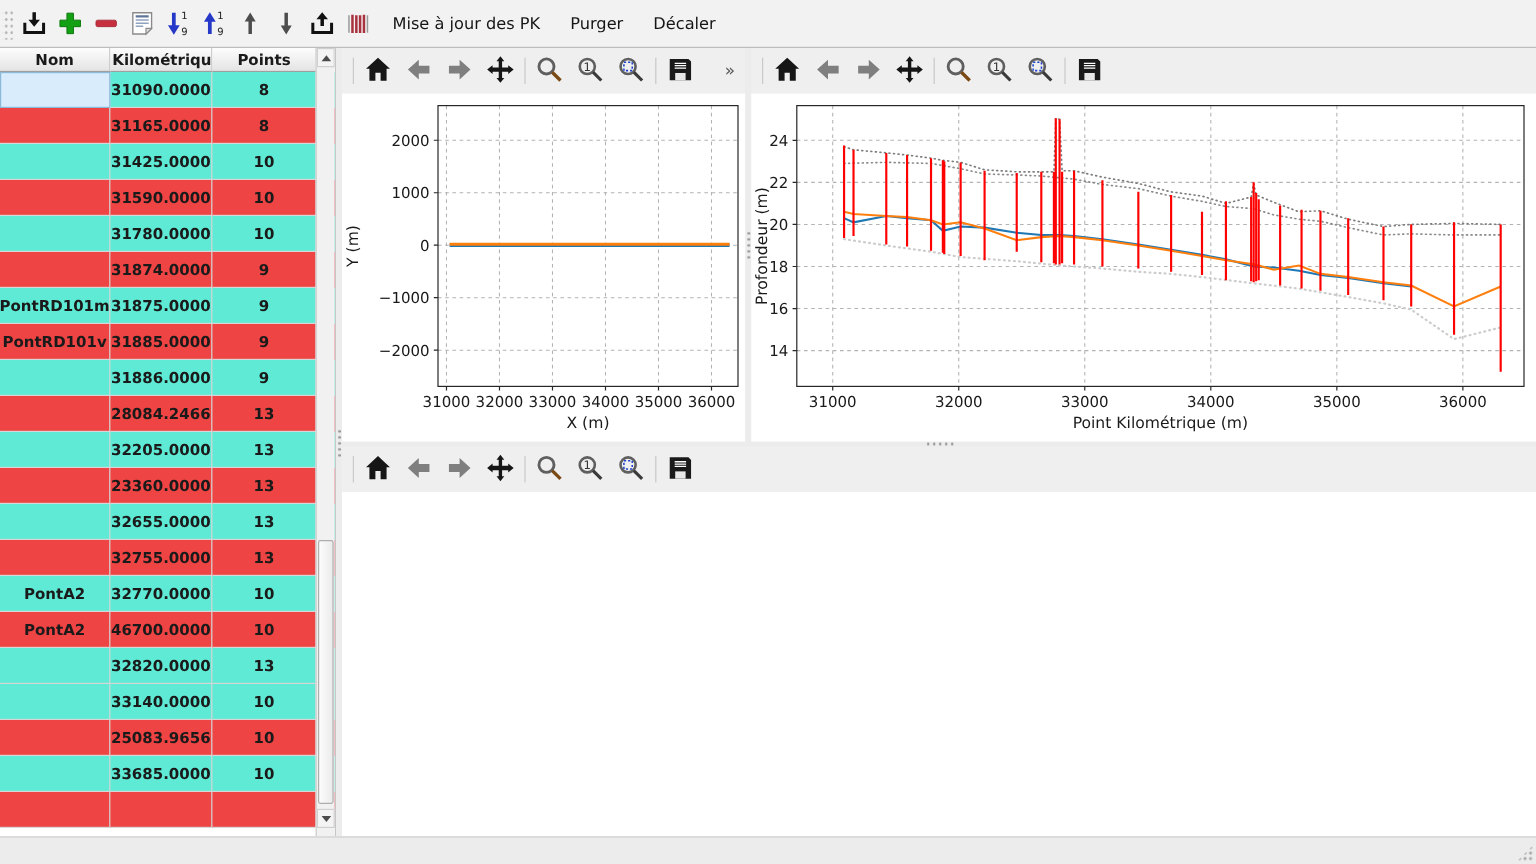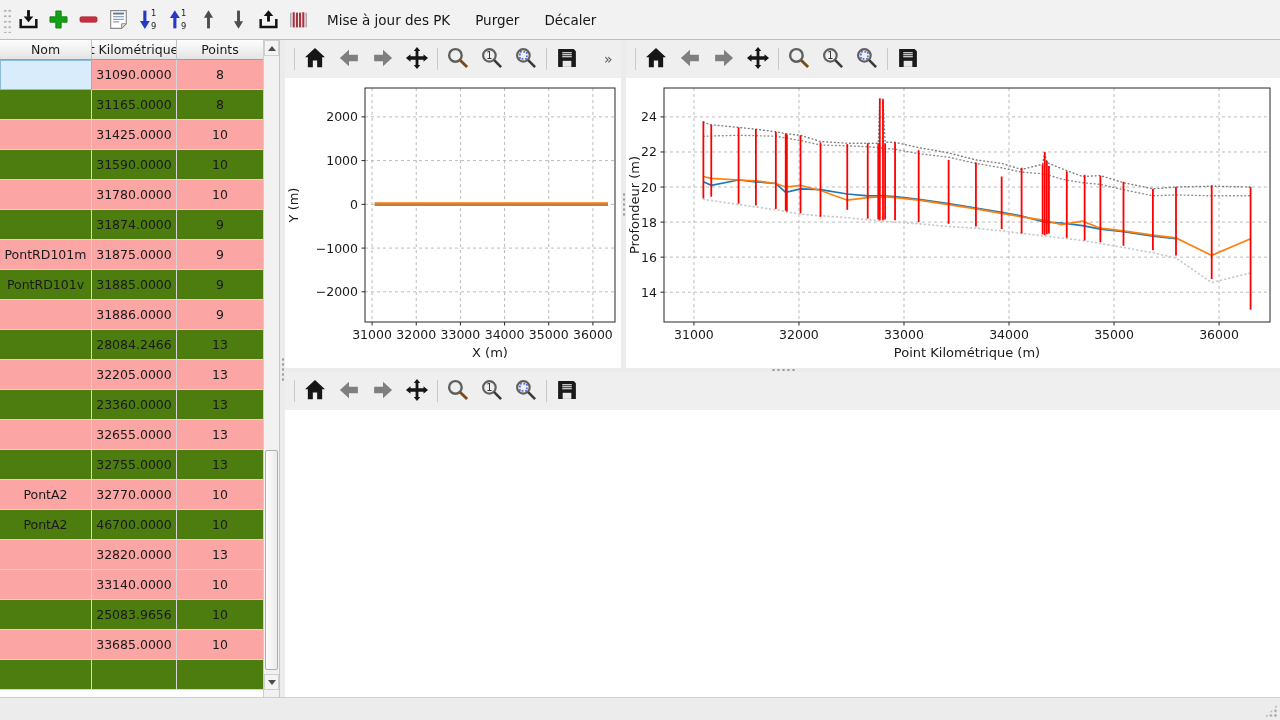--- a/index.html
+++ b/index.html
@@ -16,27 +16,27 @@
     background-size:4.5px 5.5px;background-position:1px 1px;}
   .tb-ico-btn{width:30px;height:34px;display:flex;align-items:center;justify-content:center;
     background:transparent;border:none;padding:0;}
   .tb-ico-btn svg{display:block;}
   .tb-txt-btn{background:transparent;border:none;font-family:inherit;font-size:13.5px;color:#161616;
     height:34px;padding:0 11px;margin-left:3px;text-align:right;}
 
   
   .table-panel{position:absolute;left:0;top:40px;width:280px;height:657px;background:#ffffff;
     border-right:1px solid #c6c6c6;overflow:hidden;}
-  .table-grid{position:absolute;left:0;top:0;width:312px;height:657px;overflow:hidden;}
+  .table-grid{position:absolute;left:0;top:0;width:312px;height:657px;overflow:hidden;font-weight:bold;}
   .t-header{display:grid;grid-template-columns:92px 85px 87px;height:20px;}
   .t-header .hcell{background:linear-gradient(#fdfdfd,#e4e4e4);border-right:1px solid #c2c2c2;
     border-bottom:1px solid #9f9f9f;font-size:12.5px;display:flex;align-items:center;
     justify-content:center;overflow:hidden;white-space:nowrap;}
-  .t-row{display:grid;grid-template-columns:92px 85px 87px;height:30px;background:#fca5a5;}
-  .t-row.alt{background:#4d7c0f;}
+  .t-row{display:grid;grid-template-columns:92px 85px 87px;height:30px;background:#5eead4;}
+  .t-row.alt{background:#ef4444;}
   .t-row .cell{border-right:1px solid #d6d6d6;border-bottom:1px solid #d6d6d6;font-size:12.5px;
     display:flex;align-items:center;justify-content:center;overflow:hidden;white-space:nowrap;}
   .t-row .cell.selected{background:#d9ecfb;border:1px solid #8db9d9;}
   
   .v-scrollbar{position:absolute;right:0;top:0;width:16px;height:657px;background:#f1f1f1;
     border-left:1px solid #cdcdcd;}
   .sb-btn{position:absolute;left:0;width:15px;height:16px;display:flex;align-items:center;
     justify-content:center;background:#f4f4f4;border:1px solid #d0d0d0;}
   .sb-up{top:0;}  .sb-down{bottom:7px;}
   .tri-up{width:0;height:0;border-left:4px solid transparent;border-right:4px solid transparent;

